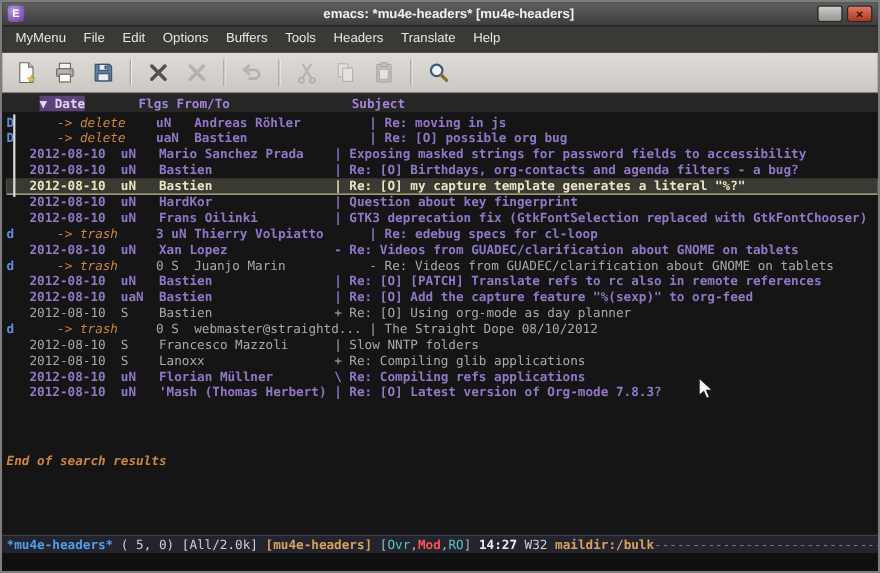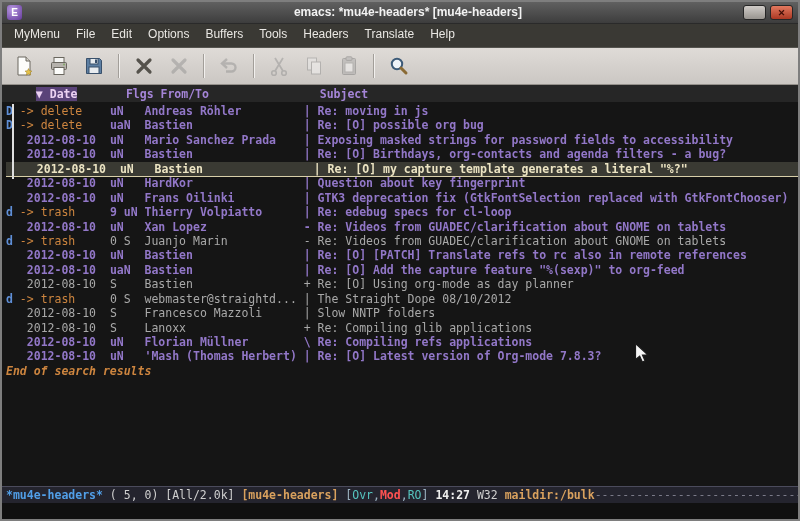--- a/index.html
+++ b/index.html
@@ -33,26 +33,26 @@
   
   .buffer{flex:1;position:relative;overflow:hidden;background:var(--buffer_bg,#151515);
           font:11.5px/14.45px "DejaVu Sans Mono",monospace;}
   .header-line{height:17px;background:var(--header_bg,#262626);color:var(--header_fg,#a585d8);
                white-space:pre;padding:2px 0 0 20px;font-weight:bold;}
   .sort-col{background:var(--header_sort_bg,#5a4379);color:var(--header_sort_fg,#ecd2f2);}
   .rows{padding:2px 0 0 4px;}
   .row{white-space:pre;height:14.45px;color:var(--read,#a9a9a9);}
   .row.unread{color:var(--unread,#9277c8);font-weight:bold;}
   .row .mark-cell{color:var(--mark,#5f8fd7);font-weight:bold;font-style:normal;}
-  .row .date-target{color:var(--mark_target,#cd853f);font-weight:normal;}
+  .row .date-target{color:var(--mark_target,#cd853f);font-style:italic;font-weight:normal;margin-left:32px;}
   .row.current{background:var(--current_bg,#3a3a33);box-shadow:0 1px 0 0 var(--current_underline,#d8cfa9);
-               font-weight:bold;padding-left:10px;}
+               font-weight:bold;}
   .row.current span{color:var(--current_fg,#ece4c3);}
   .end-line{color:var(--end_fg,#cd853f);font-style:italic;font-weight:bold;white-space:pre;
-            padding-left:4px;height:14.45px;}
+            padding-left:4px;height:14.45px;margin-top:48px;}
   .scroll-thumb{position:absolute;left:10px;top:19px;width:2px;height:75px;background:#dedede;}
   
   .modeline{height:17px;flex:0 0 auto;background:var(--modeline_bg,#24242e);border-top:1px solid #4b4b5c;
             font:11.5px/16px "DejaVu Sans Mono",monospace;white-space:pre;overflow:hidden;padding-left:4px;}
   
   .echo{height:16px;flex:0 0 auto;background:#101010;}
   .mouse-cursor{position:absolute;left:632px;top:340px;z-index:50;pointer-events:none;}
 </style>
 </head>
 <body>
@@ -155,21 +155,21 @@
   <div class="buffer">
     <div class="header-line"><span>  </span><span class="sort-col">▼ Date</span><span>       </span><span>Flgs </span><span>From/To                </span><span>Subject</span></div>
     <div class="rows">
         <div class="row unread"><span class="mark-cell">D </span><span class="date-target">-&gt; delete    </span><span class="flags-cell">uN   </span><span class="from-cell">Andreas Röhler         </span><span class="subject-cell">| Re: moving in js</span></div>
         <div class="row unread"><span class="mark-cell">D </span><span class="date-target">-&gt; delete    </span><span class="flags-cell">uaN  </span><span class="from-cell">Bastien                </span><span class="subject-cell">| Re: [O] possible org bug</span></div>
         <div class="row unread"><span class="mark-cell">  </span><span class="date-cell"> 2012-08-10  </span><span class="flags-cell">uN   </span><span class="from-cell">Mario Sanchez Prada    </span><span class="subject-cell">| Exposing masked strings for password fields to accessibility</span></div>
         <div class="row unread"><span class="mark-cell">  </span><span class="date-cell"> 2012-08-10  </span><span class="flags-cell">uN   </span><span class="from-cell">Bastien                </span><span class="subject-cell">| Re: [O] Birthdays, org-contacts and agenda filters - a bug?</span></div>
         <div class="row unread current"><span class="mark-cell">  </span><span class="date-cell"> 2012-08-10  </span><span class="flags-cell">uN   </span><span class="from-cell">Bastien                </span><span class="subject-cell">| Re: [O] my capture template generates a literal "%?"</span></div>
         <div class="row unread"><span class="mark-cell">  </span><span class="date-cell"> 2012-08-10  </span><span class="flags-cell">uN   </span><span class="from-cell">HardKor                </span><span class="subject-cell">| Question about key fingerprint</span></div>
         <div class="row unread"><span class="mark-cell">  </span><span class="date-cell"> 2012-08-10  </span><span class="flags-cell">uN   </span><span class="from-cell">Frans Oilinki          </span><span class="subject-cell">| GTK3 deprecation fix (GtkFontSelection replaced with GtkFontChooser)</span></div>
-        <div class="row unread"><span class="mark-cell">d </span><span class="date-target">-&gt; trash     </span><span class="flags-cell">9 uN </span><span class="from-cell">Thierry Volpiatto      </span><span class="subject-cell">| Re: edebug specs for cl-loop</span></div>
+        <div class="row unread"><span class="mark-cell">d </span><span class="date-target">-&gt; trash     </span><span class="flags-cell">3 uN </span><span class="from-cell">Thierry Volpiatto      </span><span class="subject-cell">| Re: edebug specs for cl-loop</span></div>
         <div class="row unread"><span class="mark-cell">  </span><span class="date-cell"> 2012-08-10  </span><span class="flags-cell">uN   </span><span class="from-cell">Xan Lopez              </span><span class="subject-cell">- Re: Videos from GUADEC/clarification about GNOME on tablets</span></div>
         <div class="row"><span class="mark-cell">d </span><span class="date-target">-&gt; trash     </span><span class="flags-cell">0 S  </span><span class="from-cell">Juanjo Marin           </span><span class="subject-cell">- Re: Videos from GUADEC/clarification about GNOME on tablets</span></div>
         <div class="row unread"><span class="mark-cell">  </span><span class="date-cell"> 2012-08-10  </span><span class="flags-cell">uN   </span><span class="from-cell">Bastien                </span><span class="subject-cell">| Re: [O] [PATCH] Translate refs to rc also in remote references</span></div>
         <div class="row unread"><span class="mark-cell">  </span><span class="date-cell"> 2012-08-10  </span><span class="flags-cell">uaN  </span><span class="from-cell">Bastien                </span><span class="subject-cell">| Re: [O] Add the capture feature "%(sexp)" to org-feed</span></div>
         <div class="row"><span class="mark-cell">  </span><span class="date-cell"> 2012-08-10  </span><span class="flags-cell">S    </span><span class="from-cell">Bastien                </span><span class="subject-cell">+ Re: [O] Using org-mode as day planner</span></div>
         <div class="row"><span class="mark-cell">d </span><span class="date-target">-&gt; trash     </span><span class="flags-cell">0 S  </span><span class="from-cell">webmaster@straightd... </span><span class="subject-cell">| The Straight Dope 08/10/2012</span></div>
         <div class="row"><span class="mark-cell">  </span><span class="date-cell"> 2012-08-10  </span><span class="flags-cell">S    </span><span class="from-cell">Francesco Mazzoli      </span><span class="subject-cell">| Slow NNTP folders</span></div>
         <div class="row"><span class="mark-cell">  </span><span class="date-cell"> 2012-08-10  </span><span class="flags-cell">S    </span><span class="from-cell">Lanoxx                 </span><span class="subject-cell">+ Re: Compiling glib applications</span></div>
         <div class="row unread"><span class="mark-cell">  </span><span class="date-cell"> 2012-08-10  </span><span class="flags-cell">uN   </span><span class="from-cell">Florian Müllner        </span><span class="subject-cell">\ Re: Compiling refs applications</span></div>
         <div class="row unread"><span class="mark-cell">  </span><span class="date-cell"> 2012-08-10  </span><span class="flags-cell">uN   </span><span class="from-cell">'Mash (Thomas Herbert) </span><span class="subject-cell">| Re: [O] Latest version of Org-mode 7.8.3?</span></div>

